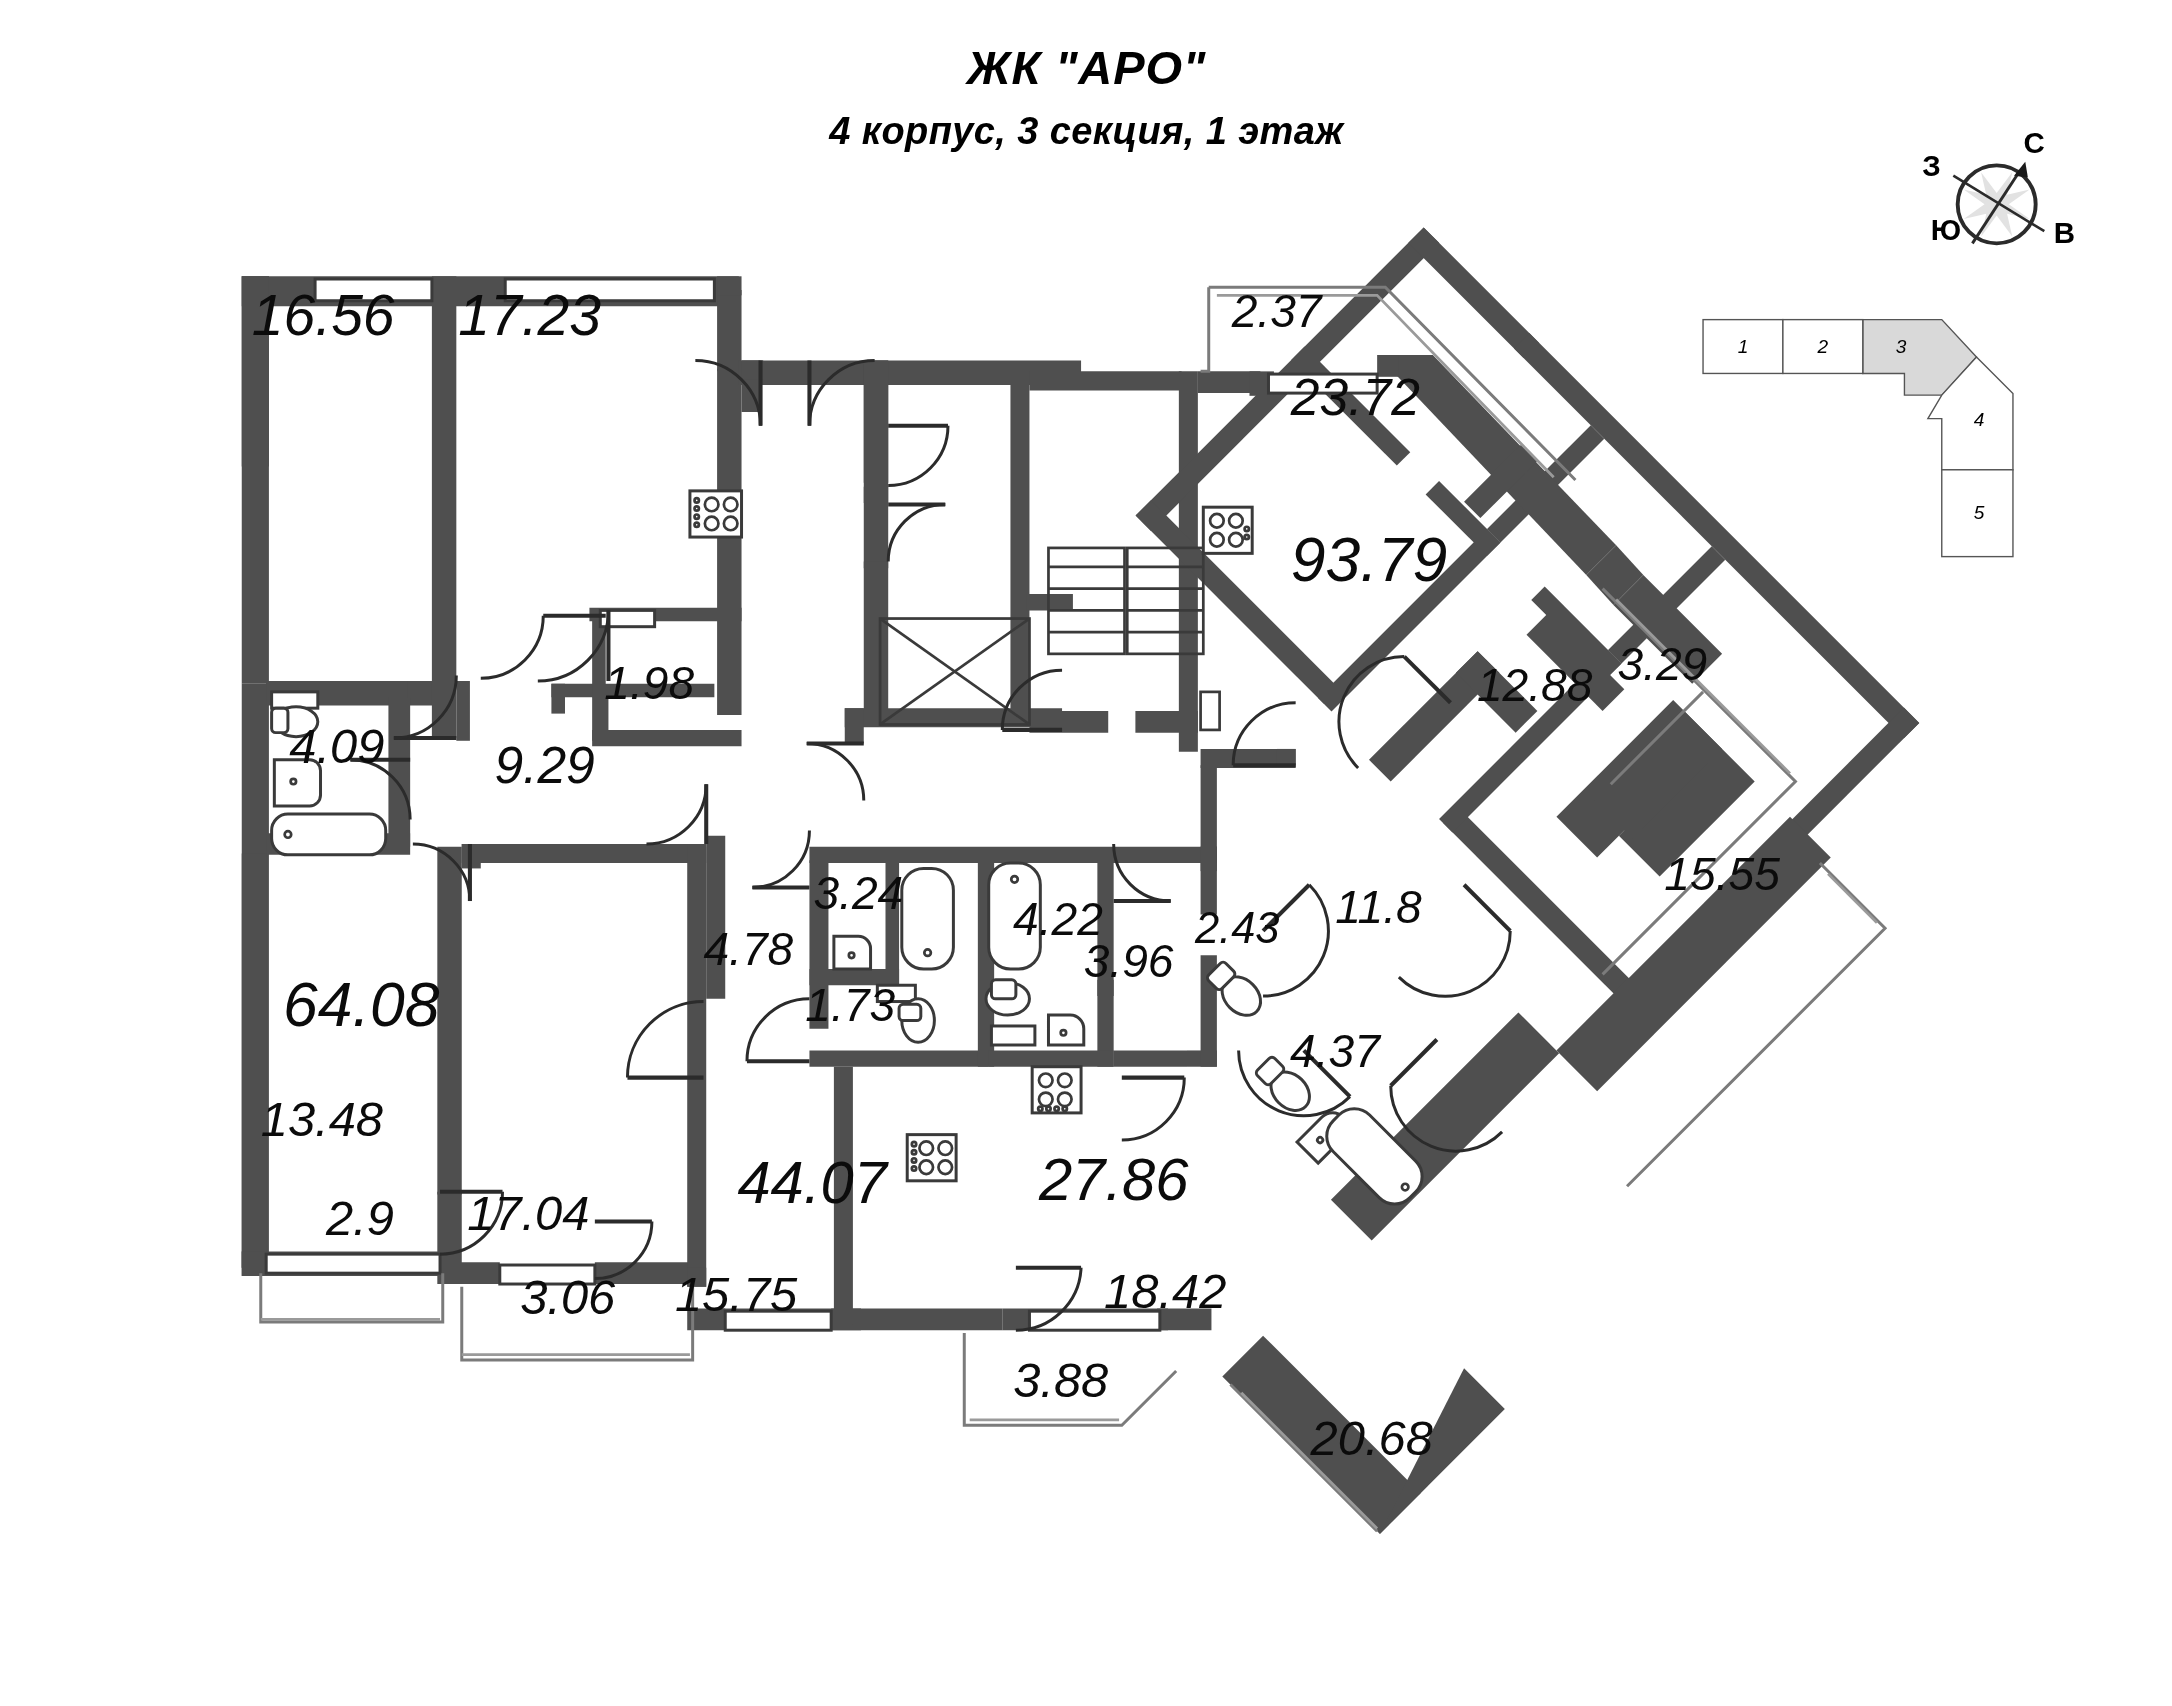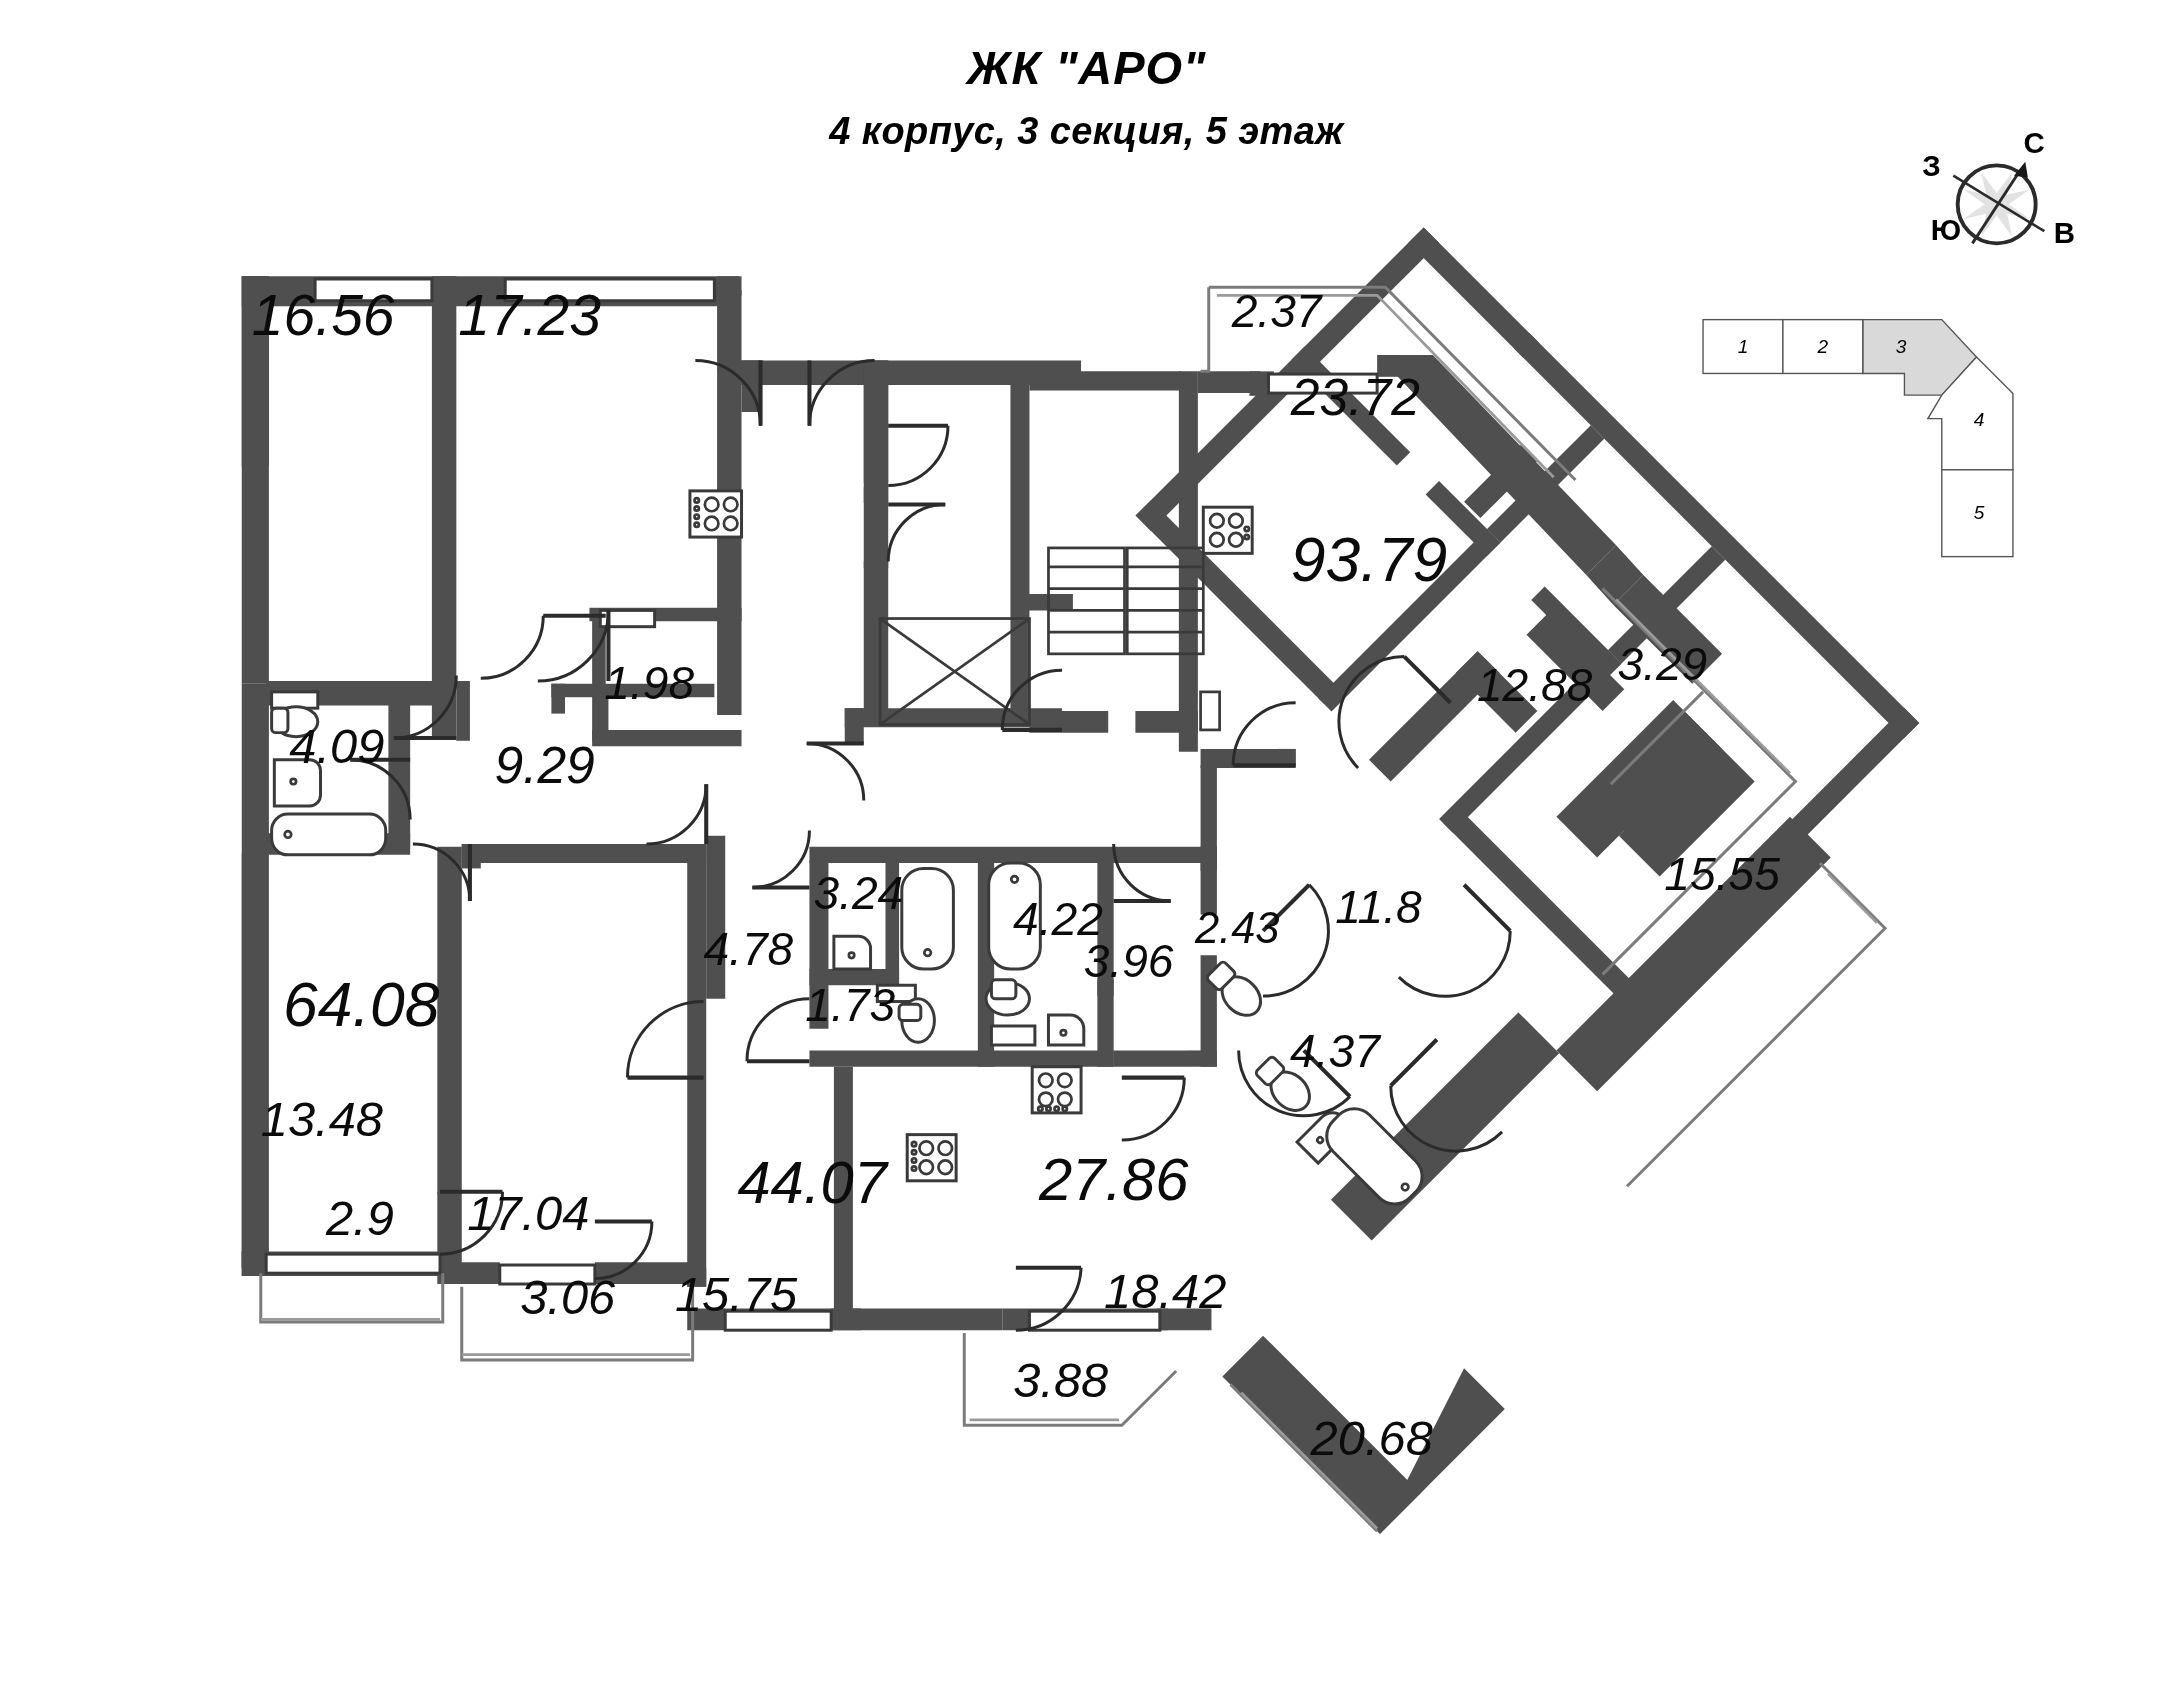--- a/index.html
+++ b/index.html
@@ -49,21 +49,21 @@
     font-style:italic;font-weight:400;fill:#0b0b0b;
   }
 </style>
 </head>
 <body>
 
 <div id="root">
 
   <div class="title-block">
     <div class="title">ЖК "АРО"</div>
-    <div class="subtitle">4 корпус, 3 секция, 5 этаж</div>
+    <div class="subtitle">4 корпус, 3 секция, 1 этаж</div>
   </div>
 
   <div class="compass">
     <svg width="226" height="156" viewBox="0 0 260 180">
       <g>
         <path d="M110 82 L128 58 L122 84 L148 78 L124 95 L148 112 L122 106 L128 132 L110 108 L92 132 L98 106 L72 112 L96 95 L72 78 L98 84 L92 58 Z" fill="#e2e2e2" stroke="none"></path>
       </g>
       <circle cx="110" cy="95" r="45" fill="none" stroke="#2b2b2b" stroke-width="4.5"></circle>
 
       <line x1="82" y1="140" x2="137" y2="56" stroke="#2b2b2b" stroke-width="3.4"></line>

